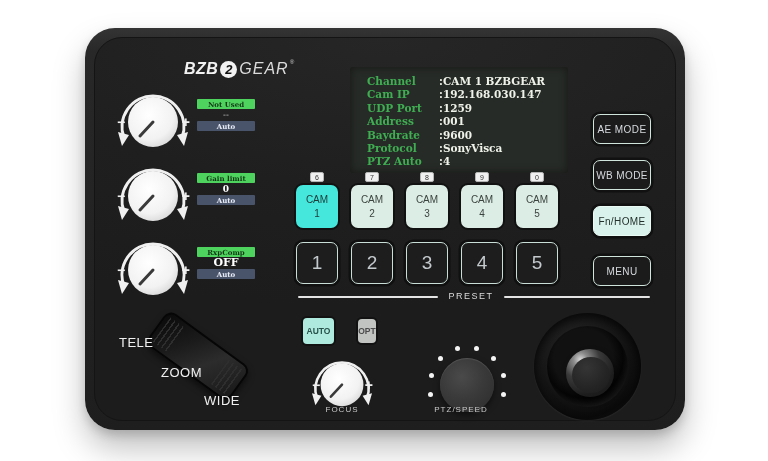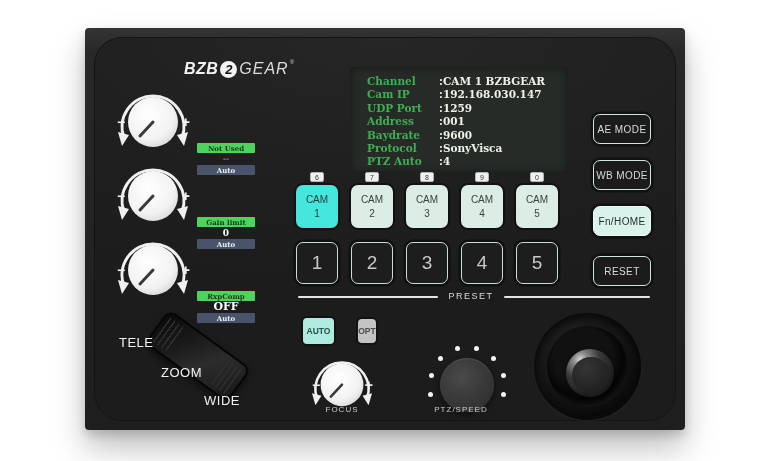--- a/index.html
+++ b/index.html
@@ -1,21 +1,21 @@
 <!DOCTYPE html>
 <html><head>
 <meta charset="utf-8">
 <style>
   * { margin:0; padding:0; box-sizing:border-box; }
   html,body { width:768px; height:461px; background:#ffffff; overflow:hidden;
               font-family:"Liberation Sans", sans-serif; }
 
   
   .device{ position:absolute; left:85px; top:28px; width:600px; height:402px;
-    border-radius:4px;
+    border-radius:30px;
     background:linear-gradient(180deg,#343434 0%,#282828 6%,#232323 50%,#1e1e1e 100%);
     box-shadow:0 18px 32px rgba(0,0,0,.25), 0 5px 10px rgba(0,0,0,.15);
   }
   .panel{ position:absolute; inset:9px; border-radius:28px;
     background:radial-gradient(120% 70% at 50% 0%, #262626 0%, #1f1f1f 55%, #1c1c1c 100%);
     border:1px solid #141414;
   }
 
   
   .logo{ position:absolute; left:84px; top:19px; width:120px; height:24px;
@@ -40,21 +40,21 @@
   
   .knob-wrap{ position:absolute; width:84px; height:84px; }
   .knob-wrap svg{ position:absolute; inset:0; }
   .sign{ position:absolute; color:#f0f0f0; font-size:14px; font-weight:bold; top:36px; }
   .sign.minus{ left:6px; } .sign.plus{ right:5px; }
 
   .badges{ position:absolute; left:102px; width:58px; display:flex; flex-direction:column;
     align-items:center; gap:1px; }
   .badge-green{ width:58px; height:10px; background:#4fd35f; color:#123a16; border-radius:1px;
     font-family:"DejaVu Serif", serif; font-weight:bold; font-size:7px;
-    display:flex; align-items:center; justify-content:center;margin-top:44px; }
+    display:flex; align-items:center; justify-content:center; }
   .badge-mid{ color:#ffffff; font-family:"DejaVu Serif", serif; font-weight:bold;
     font-size:9px; line-height:10px; }
   .badge-mid.dashes{ color:#9a9a9a; font-size:7px; }
   .badge-mid.big{ font-size:11px; }
   .badge-auto{ width:58px; height:10px; background:#49546b; color:#e8ecf5; border-radius:1px;
     font-family:"DejaVu Serif", serif; font-weight:bold; font-size:7px;
     display:flex; align-items:center; justify-content:center; }
 
   
   .cam-tab{ position:absolute; top:134px; width:14px; height:10px; background:#f0f0f0;
@@ -252,21 +252,21 @@
     <div class="num-btn" style="left:366px;">4</div>
     <div class="num-btn" style="left:421px;">5</div>
 
     <div class="preset-line" style="left:203px; width:140px;"></div>
     <div class="preset-label">PRESET</div>
     <div class="preset-line" style="left:409px; width:146px;"></div>
 
     <div class="side-btn" style="top:76px;">AE MODE</div>
     <div class="side-btn" style="top:122px;">WB MODE</div>
     <div class="side-btn active" style="top:168px;">Fn/HOME</div>
-    <div class="side-btn" style="top:218px;">RESET</div>
+    <div class="side-btn" style="top:218px;">MENU</div>
 
     <div class="rocker">
       <div class="ridges l"></div>
       <div class="ridges r"></div>
     </div>
     <div class="rocker-label" style="left:24px; top:297px;">TELE</div>
     <div class="rocker-label" style="left:66px; top:327px;">ZOOM</div>
     <div class="rocker-label" style="left:109px; top:355px;">WIDE</div>
 
     <div class="mini-btn auto">AUTO</div>

